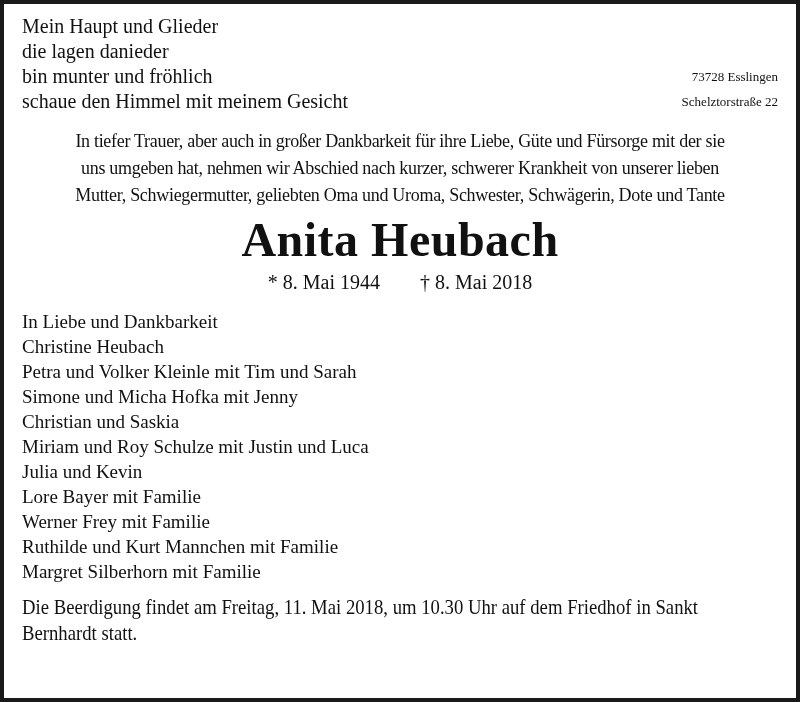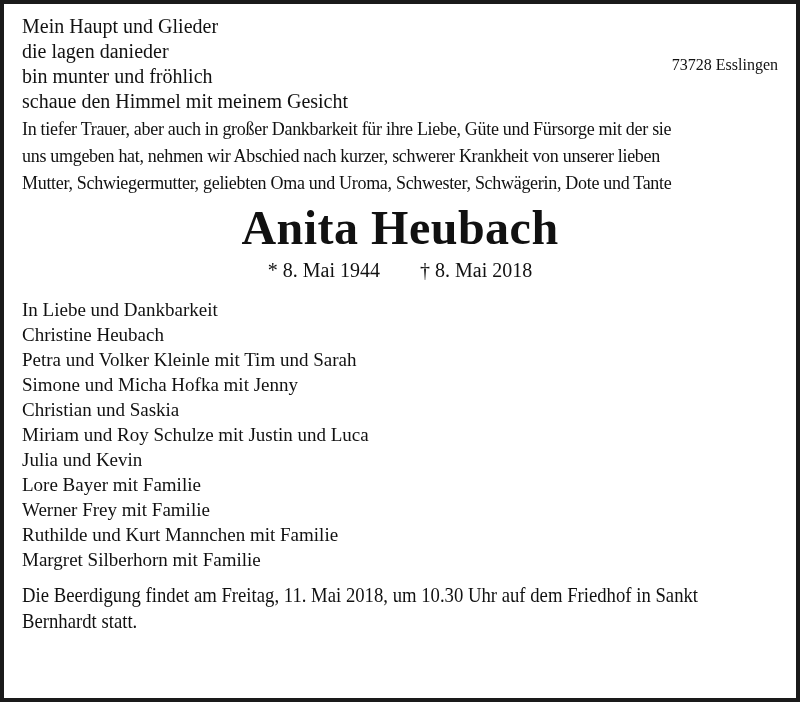--- a/index.html
+++ b/index.html
@@ -15,39 +15,40 @@
     background: #ffffff;
     border: 4px solid #1a1a1a;
     color: #111111;
     font-family: "Liberation Serif", "DejaVu Serif", serif;
     padding: 10px 18px 0 18px;
     overflow: hidden;
   }
   .header-row {
     display: flex;
     justify-content: space-between;
-    align-items: center;
+    align-items: flex-end;
   }
   .verse {
     font-size: 20px;
     line-height: 25px;
     white-space: nowrap;
   }
   .address {
-    font-size: 16px;
+    font-size: 13px;
     line-height: 25px;
     text-align: right;
     white-space: nowrap;
   }
   .intro {
-    margin-top: 2px;
+    margin-top: 14px;
     font-size: 18px;
     line-height: 27px;
     letter-spacing: -0.3px;
     white-space: nowrap;
+    text-align: center;
   }
   .name {
     margin-top: 4px;
     text-align: center;
     font-size: 48px;
     line-height: 53px;
     letter-spacing: 0.5px;
     font-weight: bold;
   }
   .maiden {
@@ -87,20 +88,21 @@
 
   <div class="header-row">
     <div class="verse">
       <div>Mein Haupt und Glieder</div>
       <div>die lagen danieder</div>
       <div>bin munter und fröhlich</div>
       <div>schaue den Himmel mit meinem Gesicht</div>
     </div>
     <div class="address">
       <div>73728 Esslingen</div>
+      <div>Schelztorstraße 22</div>
     </div>
   </div>
 
   <div class="intro">
     <div>In tiefer Trauer, aber auch in großer Dankbarkeit für ihre Liebe, Güte und Fürsorge mit der sie</div>
     <div>uns umgeben hat, nehmen wir Abschied nach kurzer, schwerer Krankheit von unserer lieben</div>
     <div>Mutter, Schwiegermutter, geliebten Oma und Uroma, Schwester, Schwägerin, Dote und Tante</div>
   </div>
 
   <div class="name">Anita Heubach</div>

